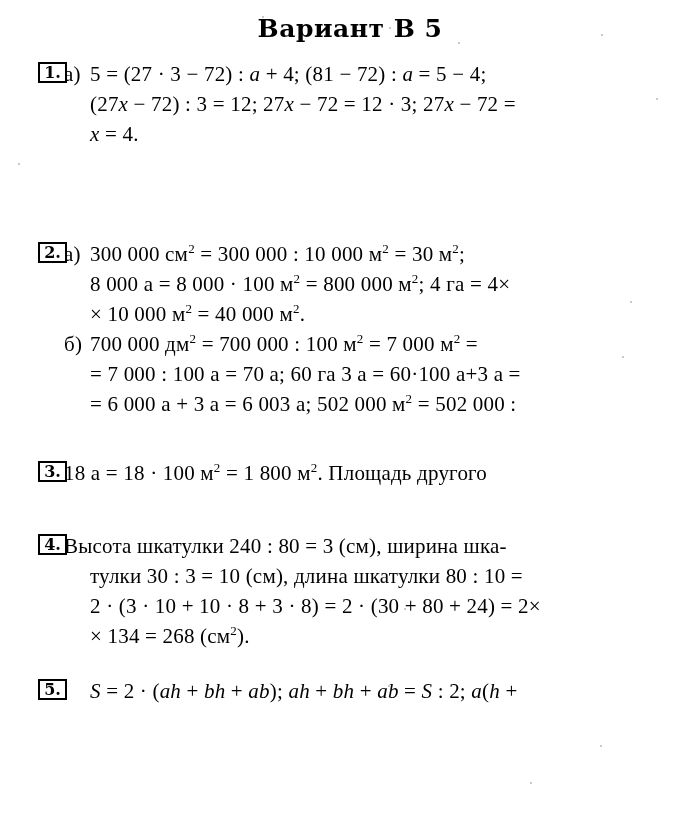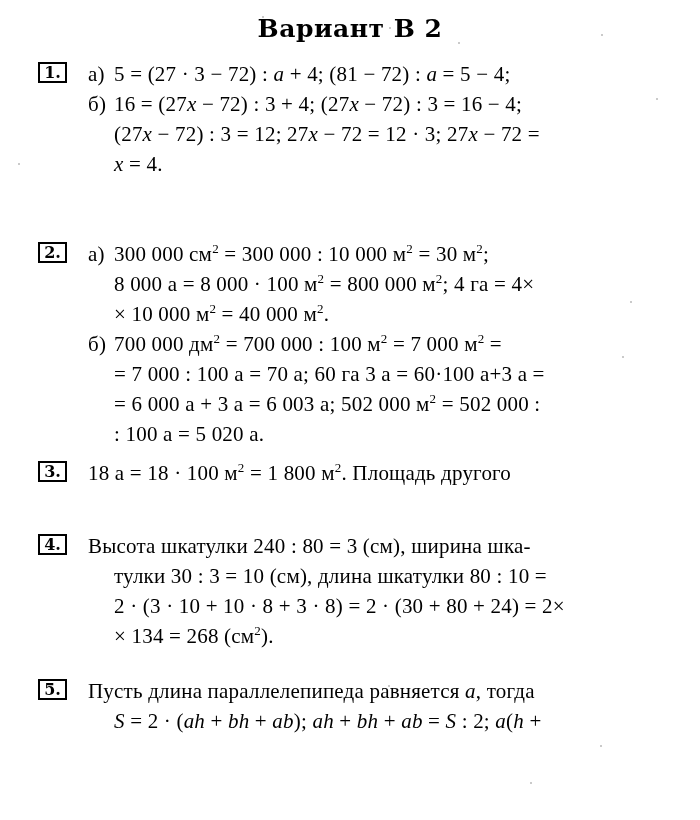--- a/index.html
+++ b/index.html
@@ -54,21 +54,21 @@
     border: 2px solid #000;
     box-sizing: border-box;
     font-family: "DejaVu Serif", "Liberation Serif", serif;
     font-weight: bold;
     font-size: 16px;
     line-height: 17px;
     text-align: center;
     background: #fff;
   }
   .lines {
-    margin-left: 50px;
+    margin-left: 26px;
   }
   .ln {
     height: 30px;
     line-height: 30px;
     font-size: 21px;
     white-space: nowrap;
     letter-spacing: 0.2px;
   }
   .ln.cont {
     padding-left: 26px;
@@ -99,42 +99,40 @@
     background: #b9b9b9;
     border-radius: 50%;
     pointer-events: none;
   }
 </style>
 </head>
 <body>
 
 <div class="page">
 
-  <div class="doc-title">Вариант В 2</div>
+  <div class="doc-title">Вариант В 5</div>
 
   <div class="problem" style="top:59px;">
     <div class="num-box">1.</div>
     <div class="lines">
       <div class="ln"><span class="lbl">а)</span><span>5 = (27 · 3 − 72) : <i>a</i> + 4;  (81 − 72) : <i>a</i> = 5 − 4;</span></div>
-      <div class="ln"><span class="lbl">б)</span><span>16 = (27<i>x</i> − 72) : 3 + 4; (27<i>x</i> − 72) : 3 = 16 − 4;</span></div>
       <div class="ln cont"><span>(27<i>x</i> − 72) : 3 = 12; 27<i>x</i> − 72 = 12 · 3; 27<i>x</i> − 72 =</span></div>
       <div class="ln cont"><span><i>x</i> = 4.</span></div>
     </div>
   </div>
 
   <div class="problem" style="top:239px;">
     <div class="num-box">2.</div>
     <div class="lines">
       <div class="ln"><span class="lbl">а)</span><span>300 000 см<sup>2</sup>  =  300 000  :  10 000 м<sup>2</sup>  =  30 м<sup>2</sup>;</span></div>
       <div class="ln cont"><span>8 000 а = 8 000 · 100 м<sup>2</sup> = 800 000 м<sup>2</sup>; 4 га = 4×</span></div>
       <div class="ln cont"><span>× 10 000 м<sup>2</sup> = 40 000 м<sup>2</sup>.</span></div>
       <div class="ln"><span class="lbl">б)</span><span>700 000 дм<sup>2</sup>  =  700 000  :  100 м<sup>2</sup>  =  7 000 м<sup>2</sup>  =</span></div>
       <div class="ln cont"><span>= 7 000 : 100 а = 70 а; 60 га 3 а = 60·100 а+3 а =</span></div>
       <div class="ln cont"><span>= 6 000 а + 3 а = 6 003 а;  502 000 м<sup>2</sup> = 502 000 :</span></div>
-      <div class="ln cont"><span>: 100 а = 5 020 а.</span></div>
     </div>
   </div>
 
   <div class="problem" style="top:458px;">
     <div class="num-box">3.</div>
     <div class="lines">
       <div class="ln flat"><span>18 а = 18 · 100 м<sup>2</sup> = 1 800 м<sup>2</sup>. Площадь другого</span></div>
     </div>
   </div>
 
@@ -144,21 +142,20 @@
       <div class="ln flat"><span>Высота шкатулки 240 : 80 = 3 (см), ширина шка-</span></div>
       <div class="ln cont"><span>тулки 30 : 3 = 10 (см), длина шкатулки 80 : 10 =</span></div>
       <div class="ln cont"><span>2 · (3 · 10 + 10 · 8 + 3 · 8) = 2 · (30 + 80 + 24) = 2×</span></div>
       <div class="ln cont"><span>× 134 = 268 (см<sup>2</sup>).</span></div>
     </div>
   </div>
 
   <div class="problem" style="top:676px;">
     <div class="num-box">5.</div>
     <div class="lines">
-      <div class="ln flat"><span>Пусть длина параллелепипеда равняется <i>a</i>, тогда</span></div>
       <div class="ln cont"><span><i>S</i> = 2 · (<i><i>a</i>h</i> + <i><i>b</i>h</i> + <i><i>a</i>b</i>); <i><i>a</i>h</i> + <i><i>b</i>h</i> + <i><i>a</i>b</i> = <i>S</i> : 2; <i>a</i>(<i>h</i> +</span></div>
     </div>
   </div>
 
   <div class="speck" style="left:262px;top:16px;width:2px;height:2px;"></div>
   <div class="speck" style="left:389px;top:27px;width:2px;height:2px;"></div>
   <div class="speck" style="left:601px;top:34px;width:2px;height:2px;"></div>
   <div class="speck" style="left:458px;top:42px;width:2px;height:2px;"></div>
   <div class="speck" style="left:18px;top:163px;width:2px;height:2px;"></div>
   <div class="speck" style="left:656px;top:98px;width:2px;height:2px;"></div>

